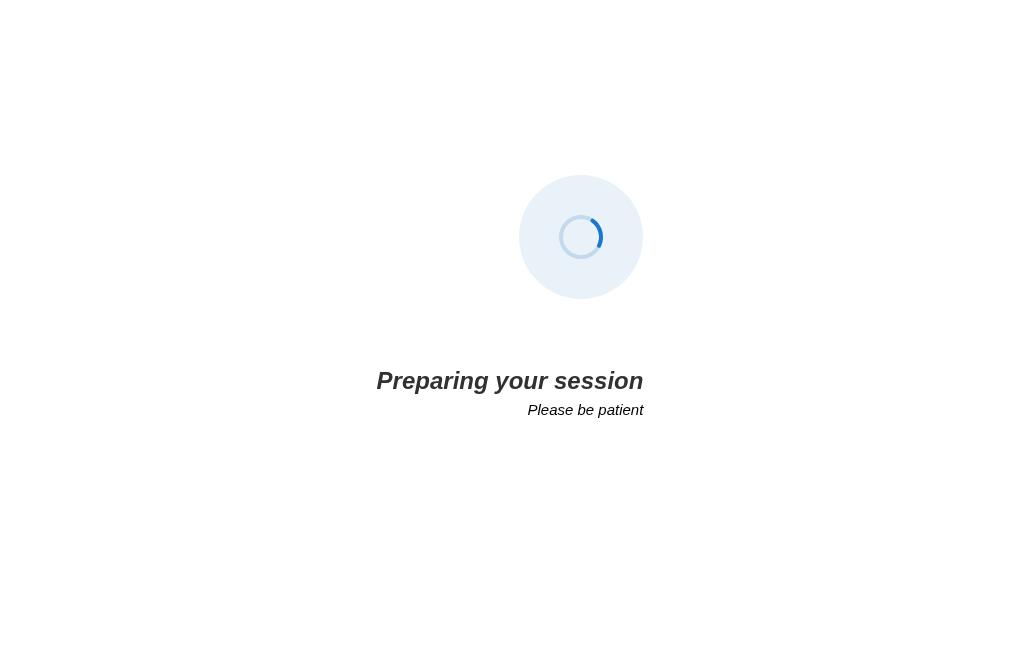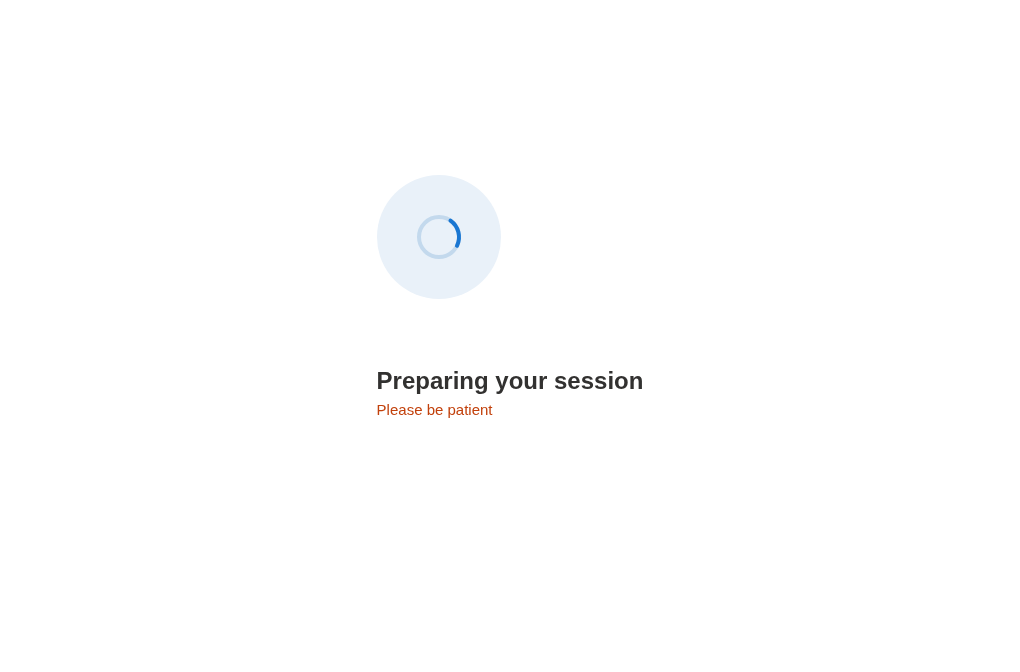--- a/index.html
+++ b/index.html
@@ -15,22 +15,23 @@
       font-family: 'Segoe UI', Tahoma, Geneva, Verdana, sans-serif;
       display: flex;
       align-items: center;
       justify-content: center;
       overflow: hidden;
     }
     
     .container {
       display: flex;
       flex-direction: column;
-      align-items: flex-start;
+      align-items: flex-end;
       transform: translateY(-40px);
+      font-style: italic;
     }
     
     .spinner-circle {
       width: 124px;
       height: 124px;
       border-radius: 50%;
       background: #e9f1f9;
       display: flex;
       align-items: center;
       justify-content: center;
@@ -57,21 +58,21 @@
       font-size: 24px;
       font-weight: 600;
       color: #323130;
       margin-bottom: 6px;
       text-align: center;
     }
     
     .subtext {
       font-size: 15px;
       font-weight: 400;
-      color: #c2410c;
+      color: #000000;
       text-align: center;
     }
   </style>
 </head>
 <body>
 
 <div class="container">
   <div class="spinner-circle">
     <div class="spinner">
       <svg viewBox="0 0 50 50">

